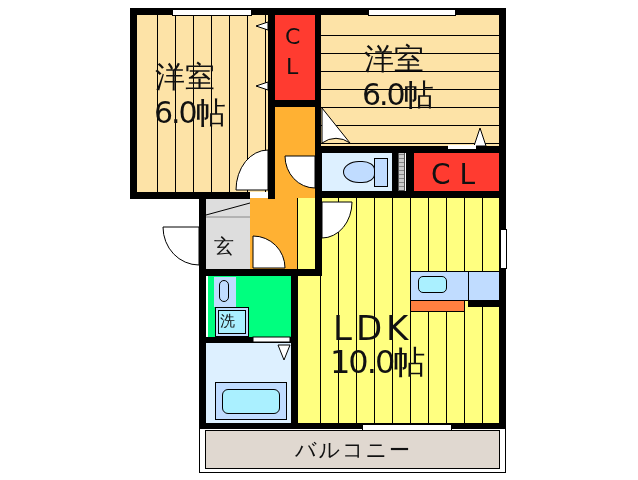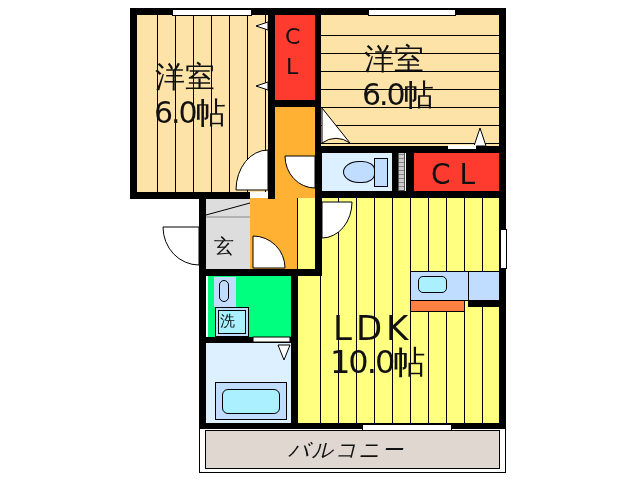--- a/index.html
+++ b/index.html
@@ -59,21 +59,21 @@
 <div class="abs lstripes" style="left:297px;top:198px;width:203px;height:227px;background-color:#FFFF80;background-position:6px 0;"></div>
 <div class="abs" style="left:410px;top:271px;width:90px;height:30px;background:#C0DCFF;border:1px solid #000;"></div>
 <div class="abs" style="left:468px;top:271px;width:1px;height:30px;background:#000;"></div>
 <div class="abs" style="left:418px;top:276px;width:29px;height:17px;background:#AAF0FF;border:1px solid #000;border-radius:5px;"></div>
 <div class="abs" style="left:410px;top:300px;width:55px;height:12px;background:#FF8040;border:1px solid #000;"></div>
 <div class="label" style="left:333px;top:311px;font-size:34px;letter-spacing:4px;">LDK</div>
 <div class="label" style="left:330px;top:346px;font-size:32px;letter-spacing:-2px;">10.0帖</div>
 
 <div class="abs" style="left:199px;top:426px;width:307px;height:47px;border:1px solid #000;background:#fff;"></div>
 <div class="abs" style="left:205px;top:430px;width:295px;height:39px;border:1px solid #000;background:#E0D8D0;"></div>
-<div class="label" style="left:288px;top:440px;font-size:21px;letter-spacing:2px;font-style:italic;">バルコニー</div>
+<div class="label" style="left:295px;top:440px;font-size:21px;letter-spacing:2px;">バルコニー</div>
 
 <div class="wall" style="left:130px;top:8px;width:376px;height:7px;"></div>
 
 <div class="wall" style="left:130px;top:8px;width:7px;height:190px;"></div>
 
 <div class="wall" style="left:130px;top:192px;width:120px;height:7px;"></div>
 
 <div class="wall" style="left:268px;top:8px;width:7px;height:100px;"></div>
 
 <div class="wall" style="left:315px;top:8px;width:6px;height:140px;"></div>

